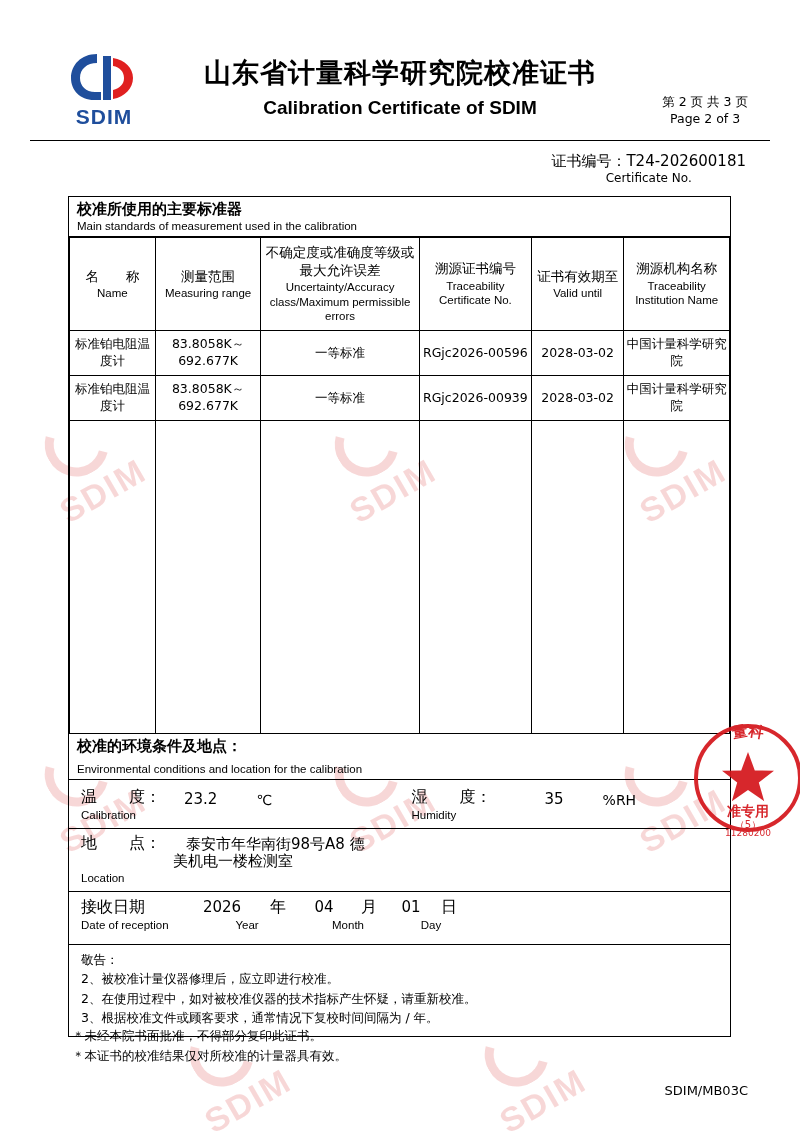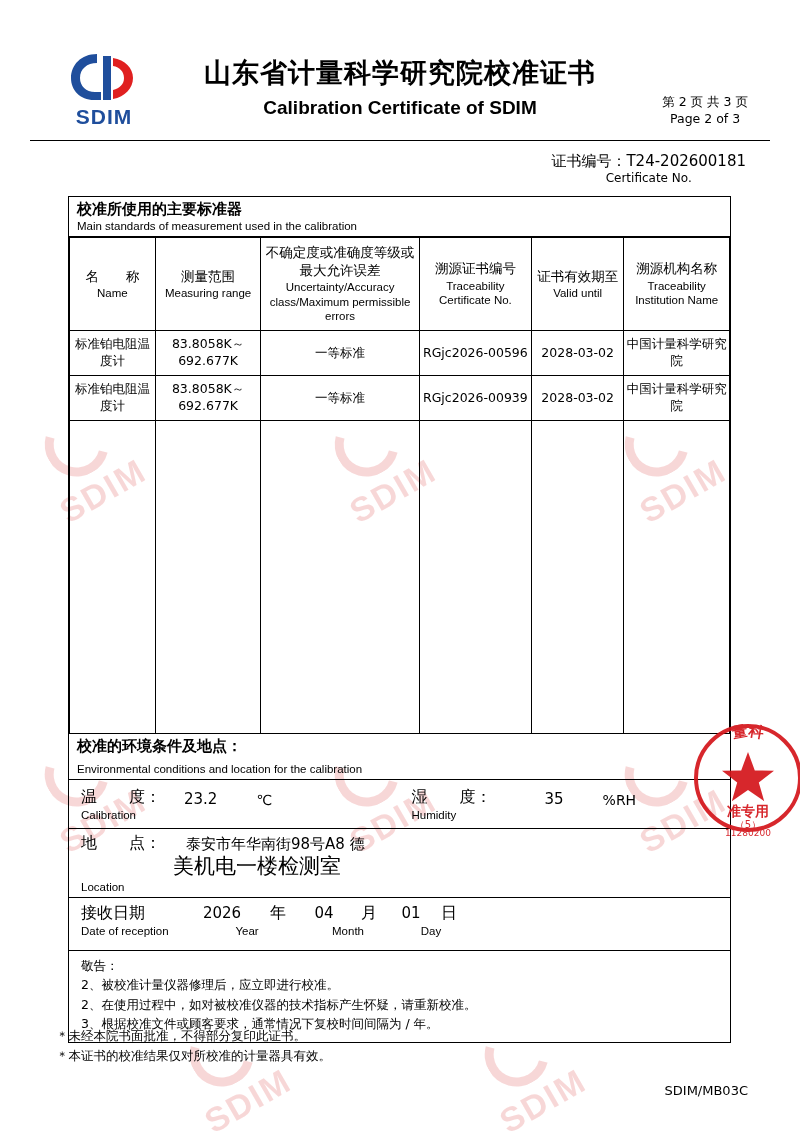--- a/index.html
+++ b/index.html
@@ -223,21 +223,21 @@
     font-family: "DejaVu Sans", sans-serif;
   }
   .unit { font-size: 14px; margin-left: 16px; }
   .lbl-en {
     font-size: 11.5px;
     margin-top: 1px;
     font-family: "Liberation Sans", sans-serif;
   }
   .env-cell.loc .val { margin-left: 2px; }
   .loc-second {
-    font-size: 21px;
+    font-size: 15px;
     margin-left: 92px;
     font-family: "DejaVu Sans", sans-serif;
     margin-top: -2px;
   }
 
   .date-row {
     border-bottom: 1.2px solid #000;
     padding: 5px 6px 5px 12px;
     min-height: 42px;
   }
@@ -257,21 +257,21 @@
 
   .notice {
     padding: 5px 8px 8px 12px;
     font-family: "DejaVu Sans", sans-serif;
     font-size: 12.5px;
     line-height: 1.55;
   }
 
   .footnotes {
     position: absolute;
-    left: 56px;
+    left: 72px;
     top: 1026px;
     font-family: "DejaVu Sans", sans-serif;
     font-size: 12.5px;
     line-height: 1.6;
     z-index: 2;
   }
   .doc-code {
     position: absolute;
     right: 52px;
     top: 1083px;

